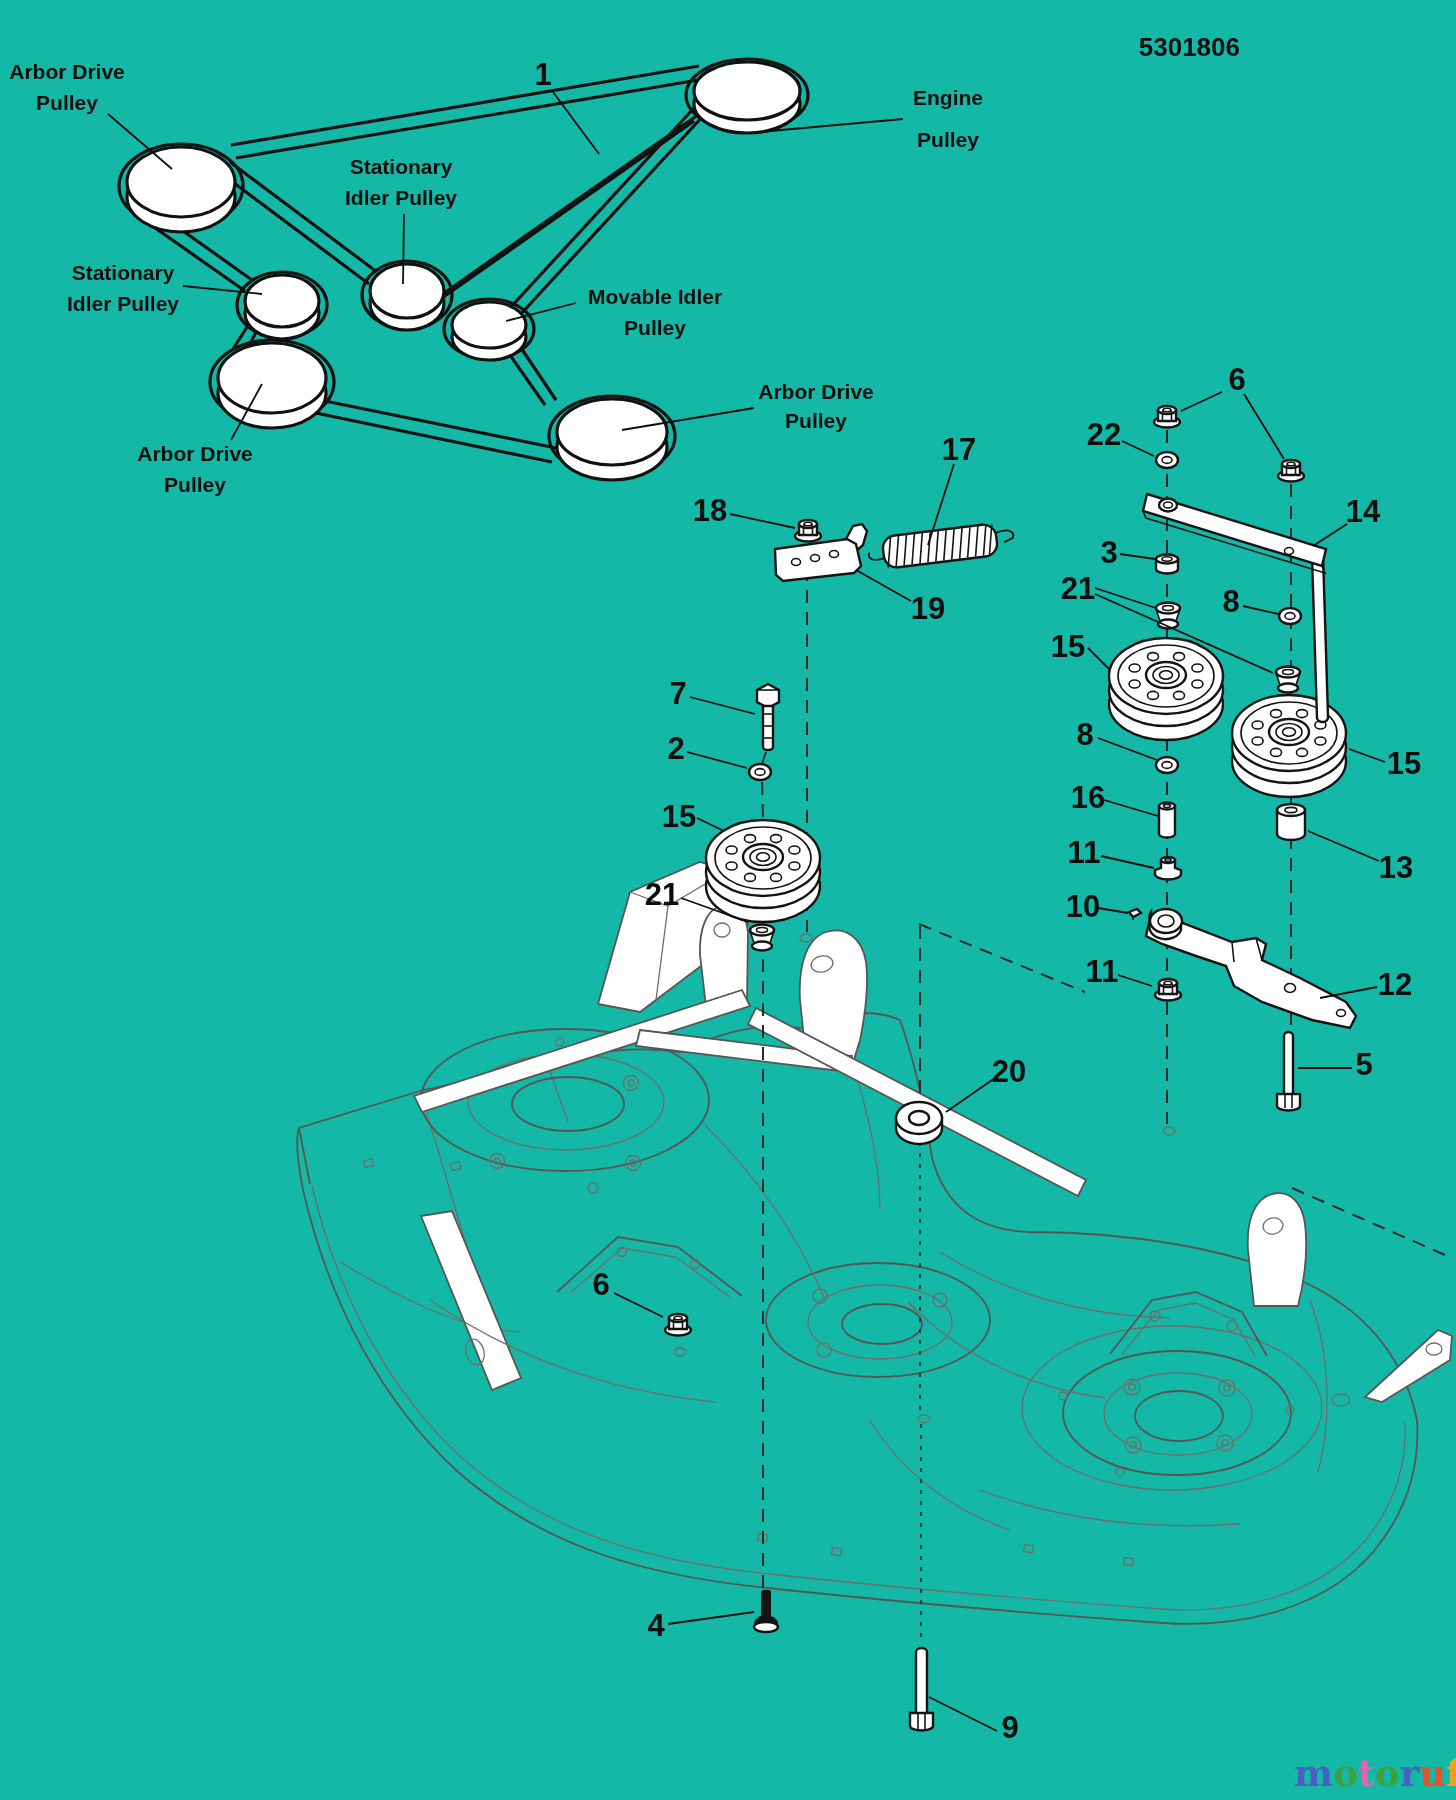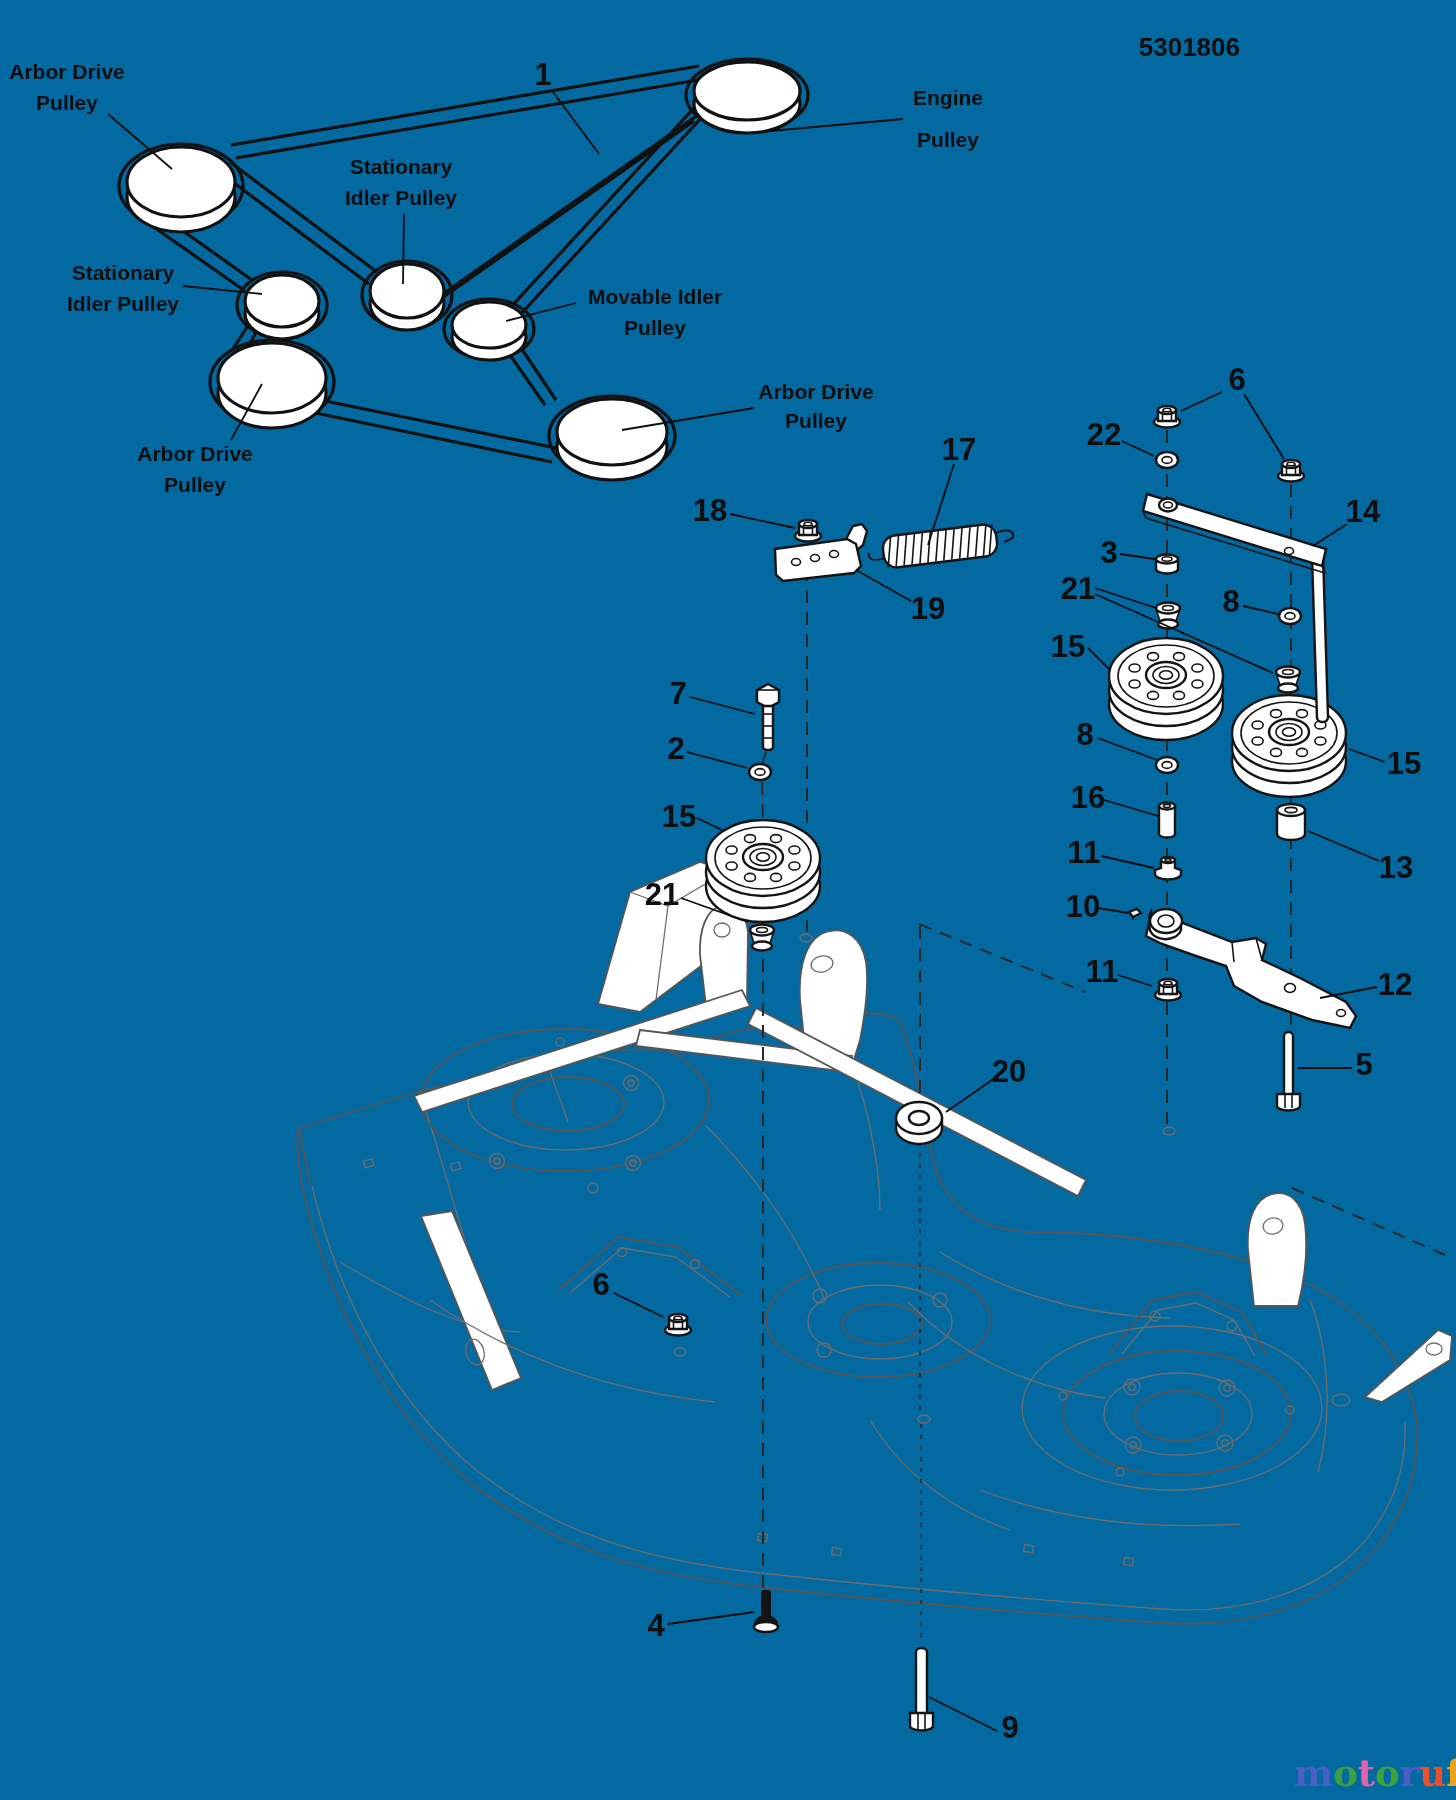--- a/index.html
+++ b/index.html
@@ -1,16 +1,16 @@
 <!DOCTYPE html>
 <html><head>
 <meta charset="utf-8">
 <style>
   html,body{margin:0;padding:0;background:#ffffff;}
-  .stage{position:relative;width:1456px;height:1800px;background:#0369a1;overflow:hidden;
+  .stage{position:relative;width:1456px;height:1800px;background:#14b8a6;overflow:hidden;
          font-family:"Liberation Sans",sans-serif;}
   svg{position:absolute;left:0;top:0;}
   .pn{font-family:"Liberation Sans",sans-serif;font-weight:bold;font-size:31px;fill:#0e0e0e;text-anchor:middle;}
   .bl{font-family:"Liberation Sans",sans-serif;font-weight:bold;font-size:21px;fill:#0e0e0e;text-anchor:middle;}
   .docnum{font-family:"Liberation Sans",sans-serif;font-weight:bold;font-size:26px;fill:#0e0e0e;text-anchor:end;}
   .wm{font-family:"DejaVu Serif","Liberation Serif",serif;font-weight:bold;font-size:37px;}
   .wmde{font-family:"DejaVu Serif","Liberation Serif",serif;font-weight:bold;font-size:16px;}
   .ld{stroke:#0e0e0e;stroke-width:1.8;fill:none;}
   .part{stroke:#141414;stroke-width:2.4;fill:#ffffff;}
   .partln{stroke:#141414;stroke-width:1.6;fill:none;}

